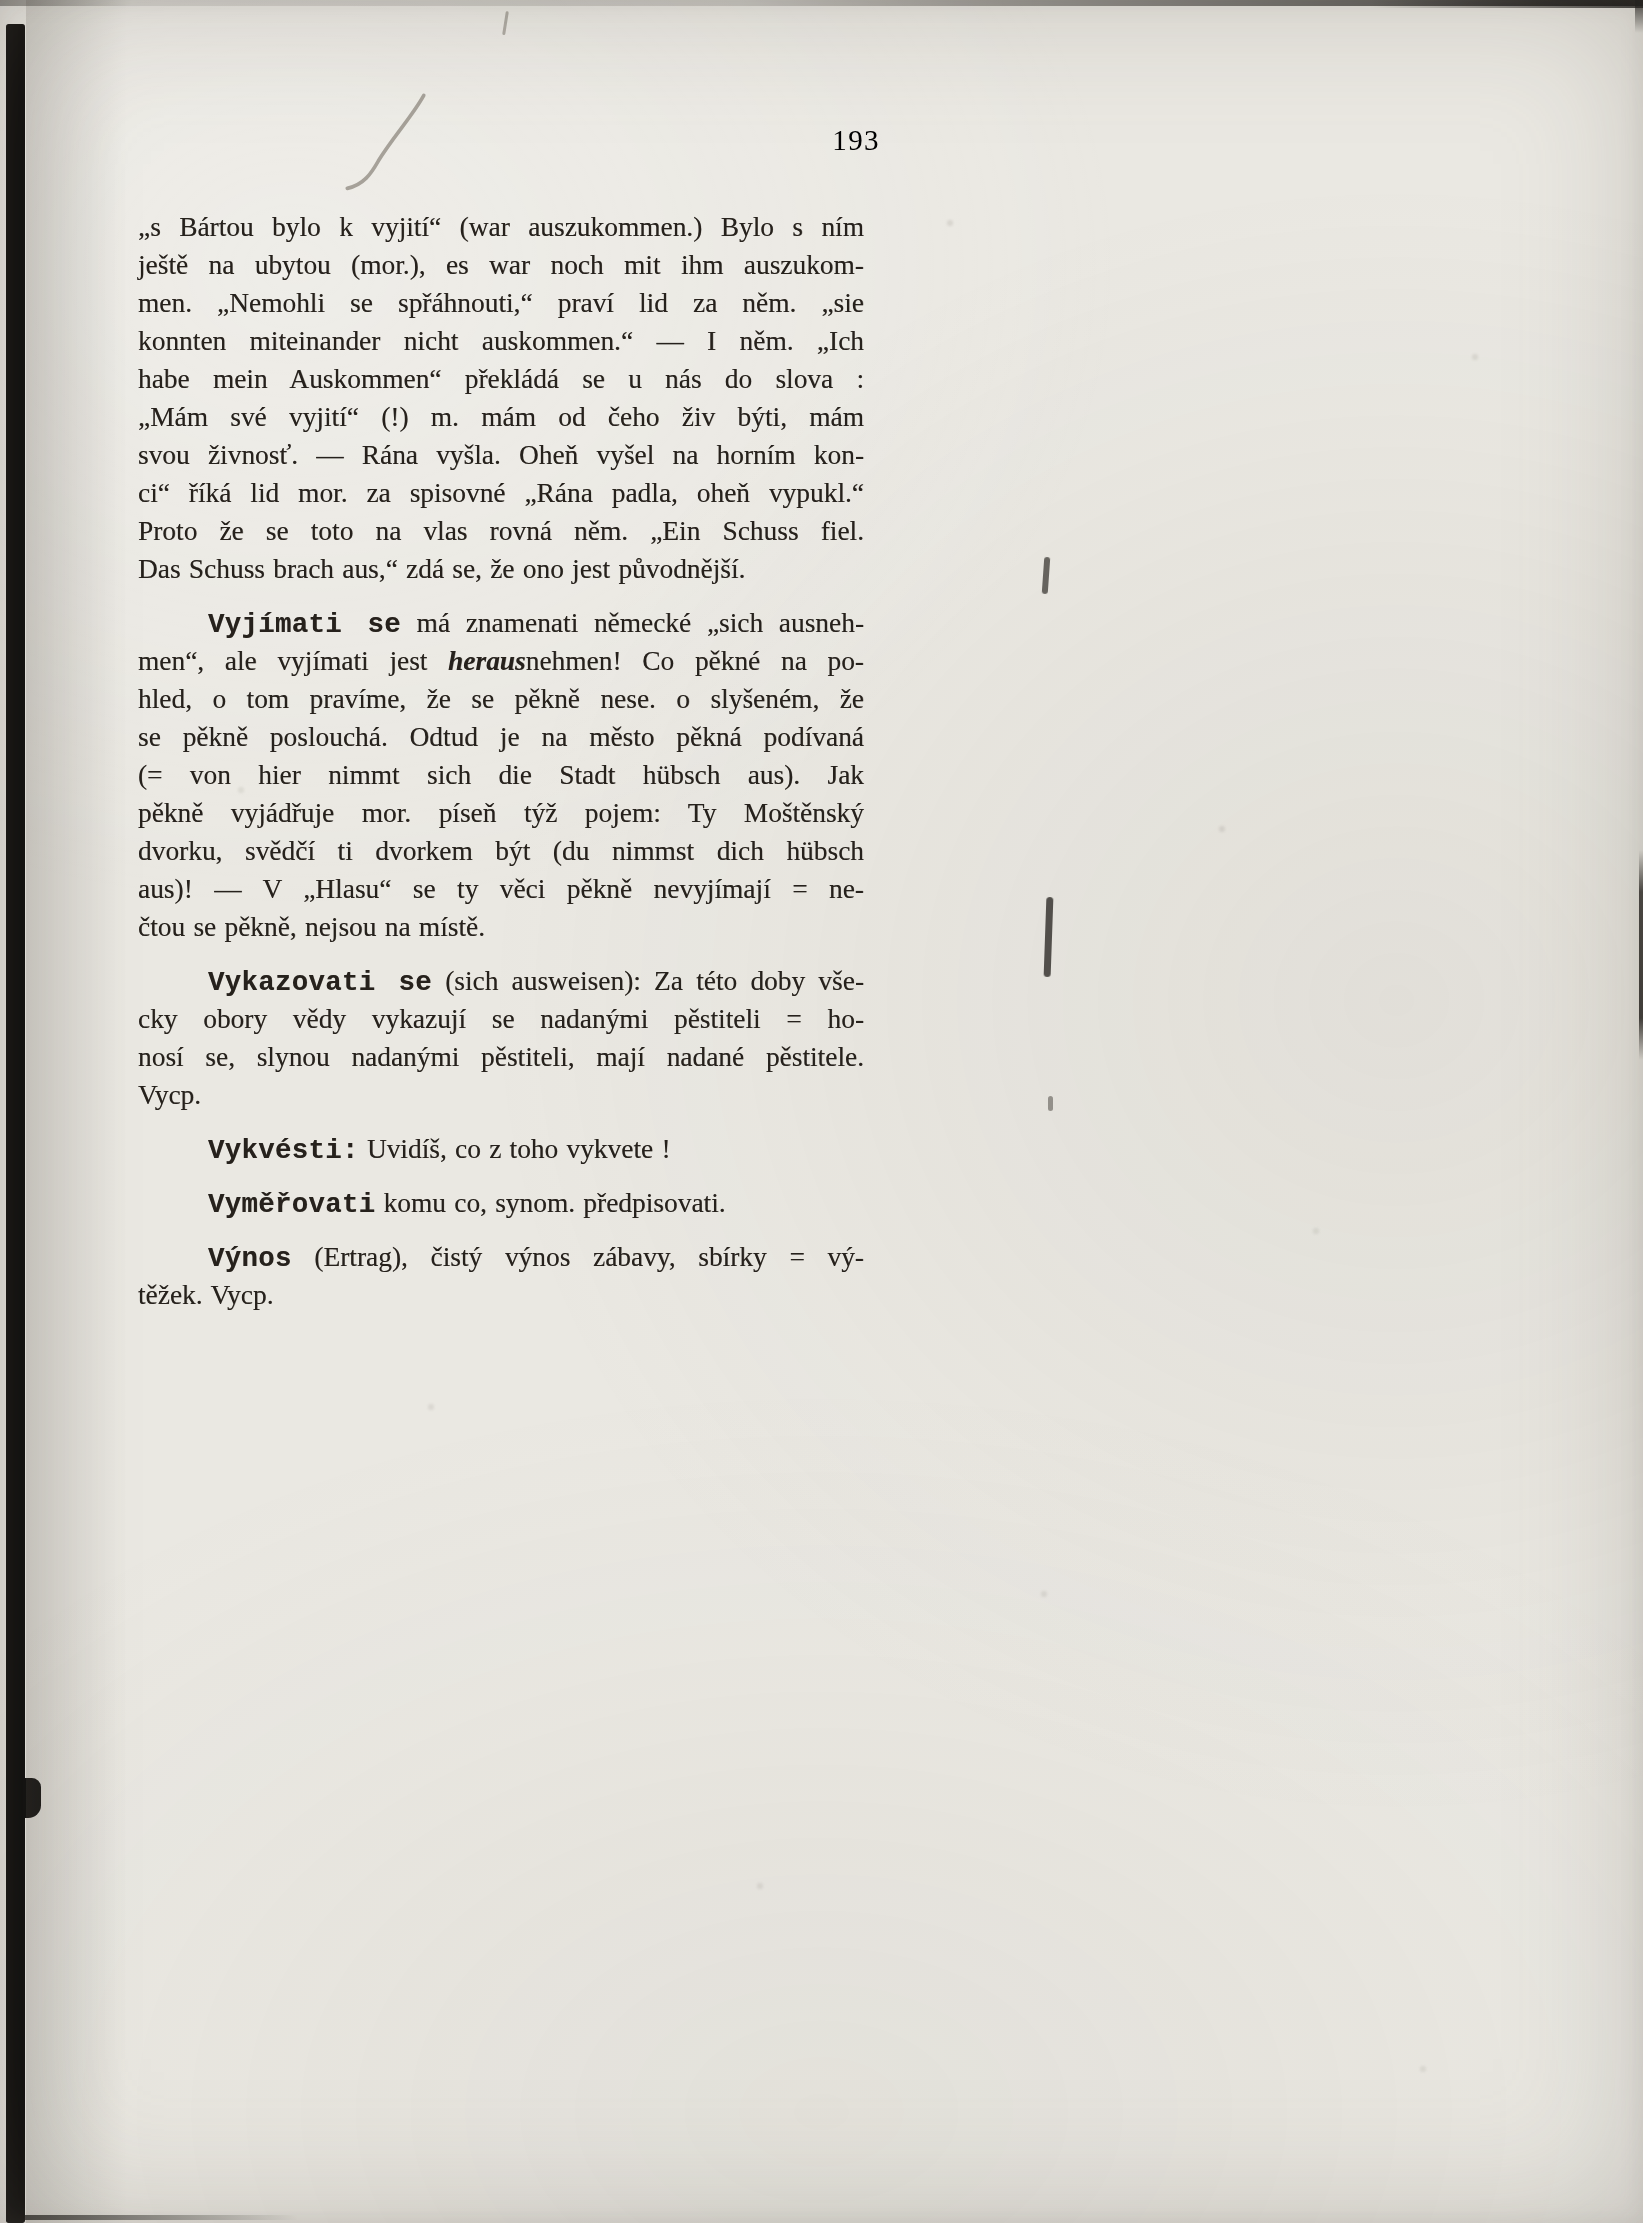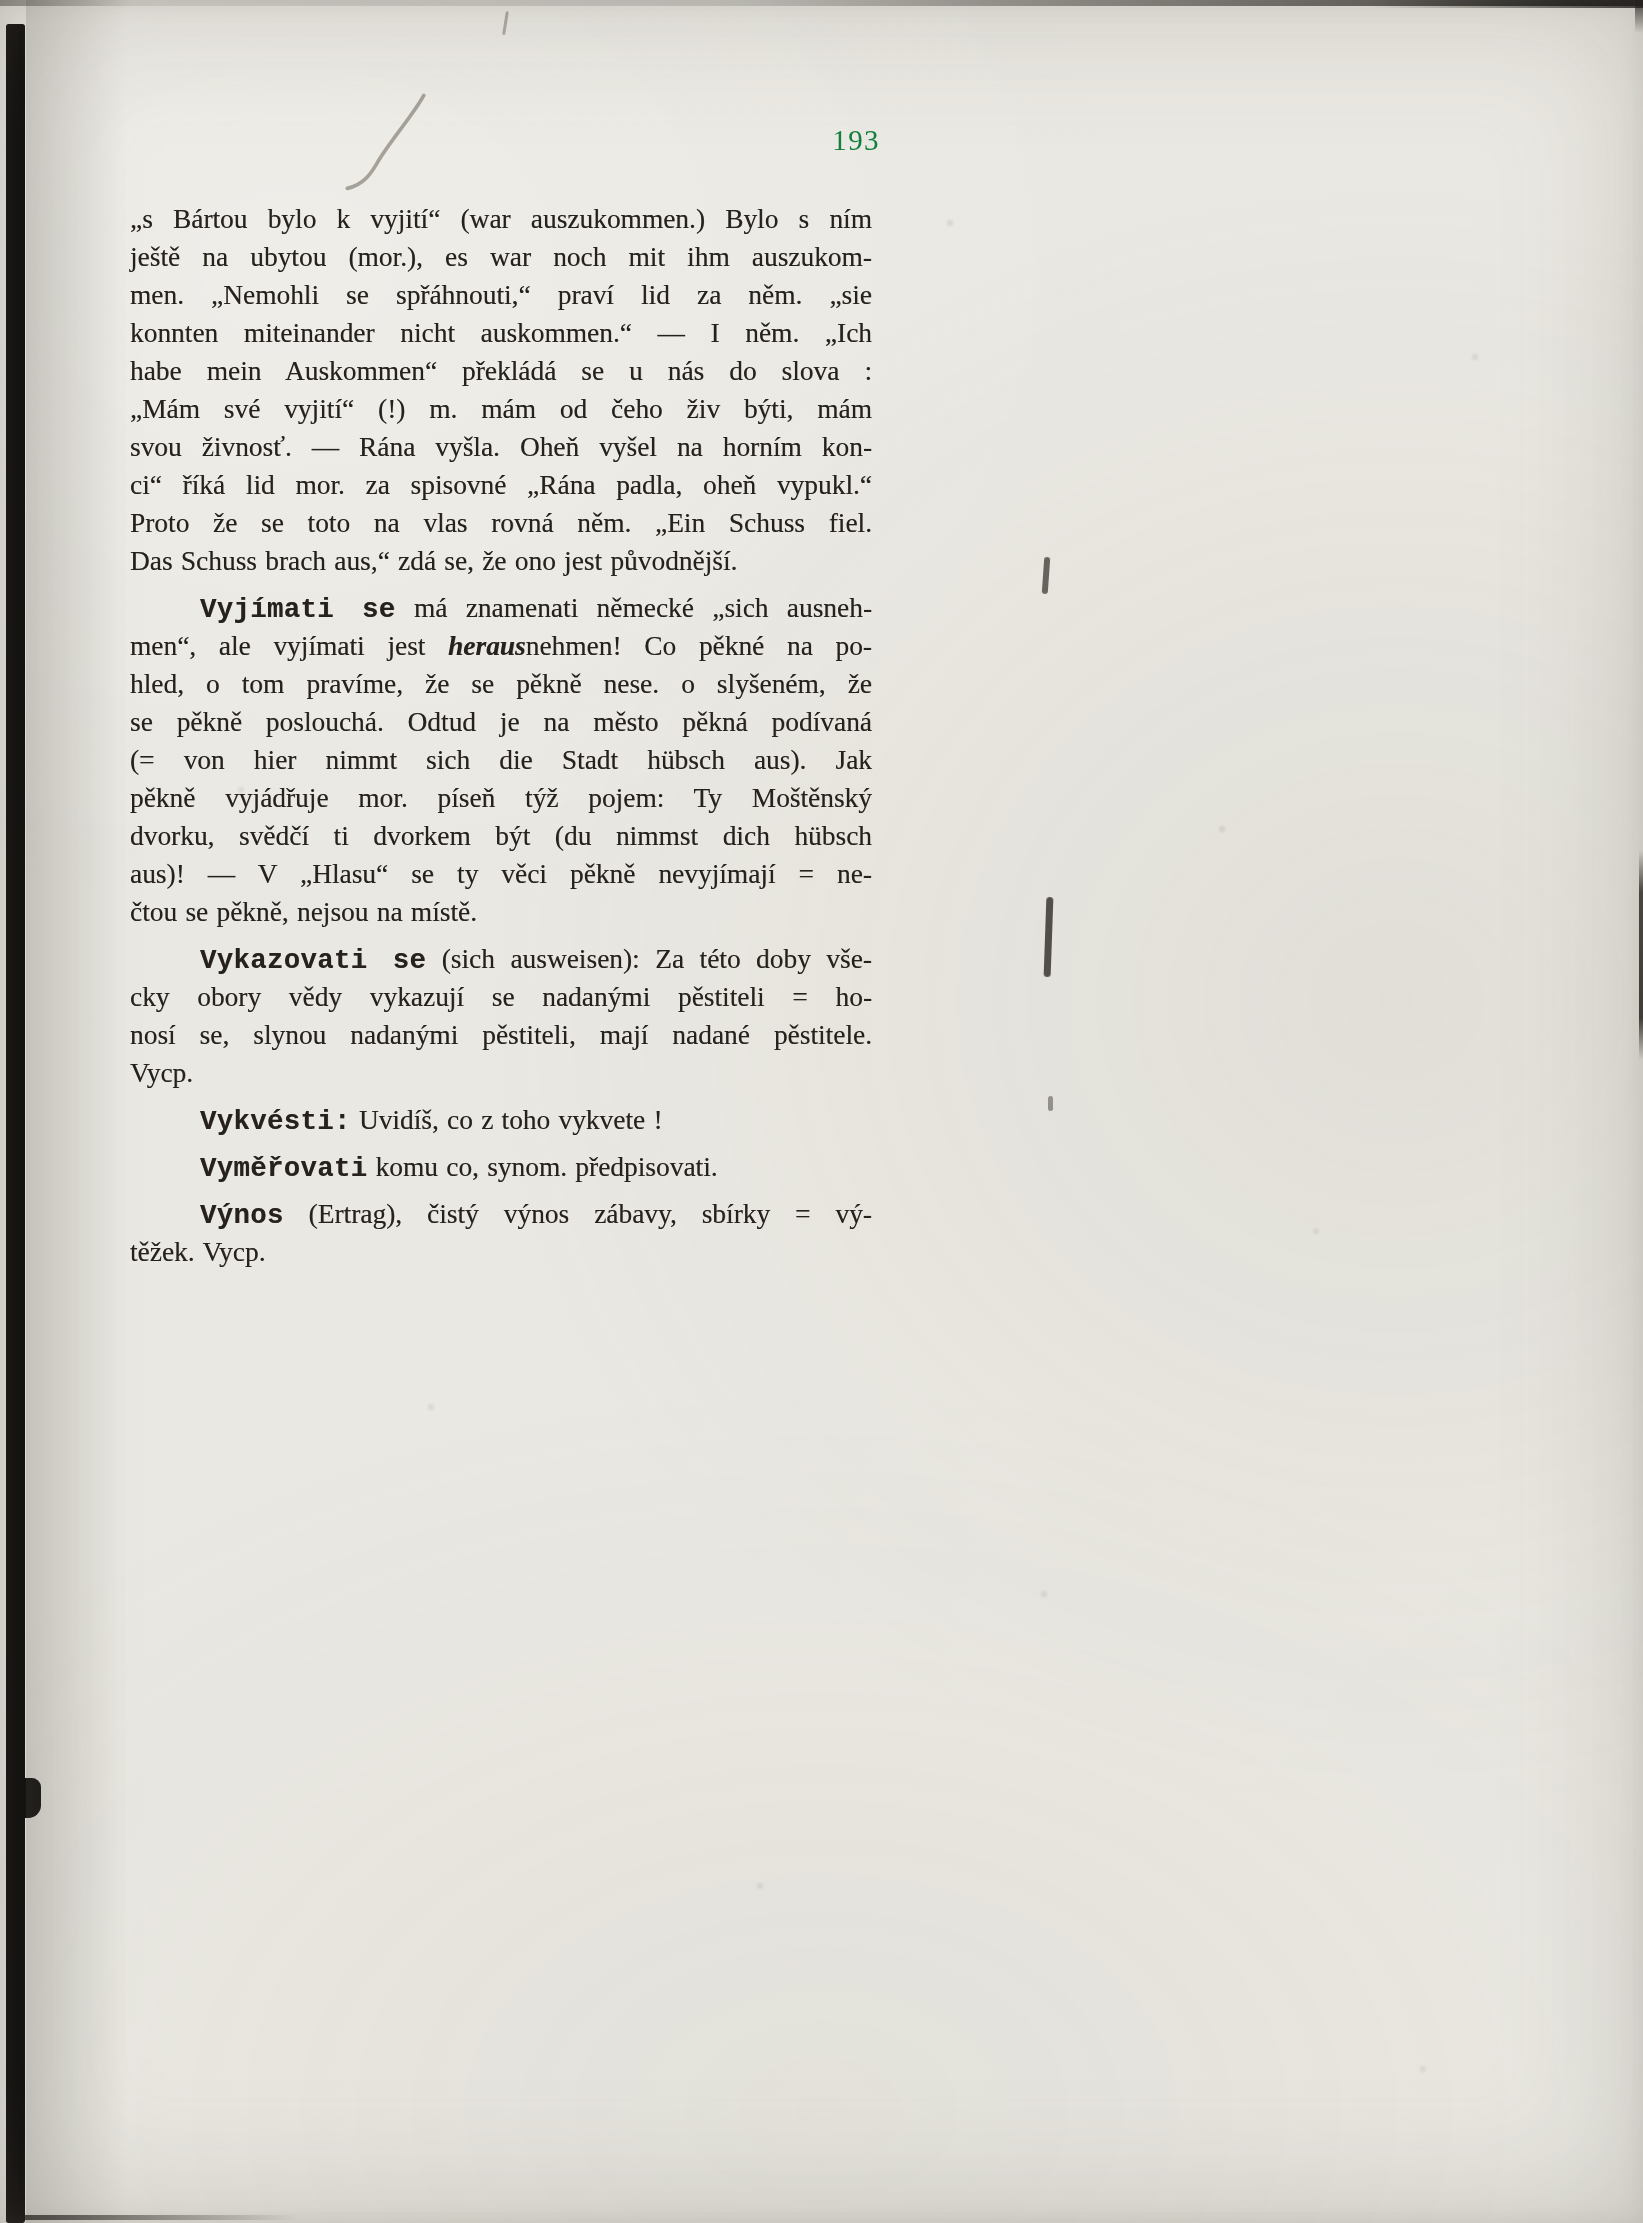--- a/index.html
+++ b/index.html
@@ -11,28 +11,28 @@
       radial-gradient(ellipse 822px 640px at 18% 12%, rgba(255,255,255,.22), transparent),
       radial-gradient(ellipse 914px 822px at 85% 45%, rgba(150,144,132,.10), transparent),
       radial-gradient(ellipse 1096px 731px at 50% 95%, rgba(150,144,132,.08), transparent);
   }
   body::after{
     content:"";position:absolute;inset:0;pointer-events:none;
     box-shadow: inset 0 0 137px rgba(110,104,94,.28), inset 0 0 24px rgba(110,104,94,.15);
   }
   .pagenum{
     position:absolute;left:122px;top:124px;width:758px;
-    text-align:right;font-size:29px;letter-spacing:1.4px;color:#15803d;
+    text-align:right;font-size:29px;letter-spacing:1.4px;color:#000000;
   }
   .textblock{
     position:absolute;left:122px;top:192px;width:758px;
     font-size:27.4px;line-height:38px;color:#26211c;word-spacing:1.4px;
     text-shadow:0.3px 0.3px 0.5px rgba(45,40,34,.45);
   }
-  .para{margin:8px;}
+  .para{margin:16px;}
   .para + .para{margin-top:9.1px;}
   .tl{height:38px;text-align:justify;text-align-last:justify;}
   .tl.last{text-align-last:left;}
   .tl.ind{text-indent:70px;}
   .seg{}
   .b{font-family:Liberation Mono, monospace;font-weight:bold;letter-spacing:0.3px;}
   .i{font-style:italic;font-weight:bold;}
 
   
   .edge-left{position:absolute;left:6.4px;top:24px;width:19px;height:2199px;background:#0b0a09;border-radius:2.7px;}

